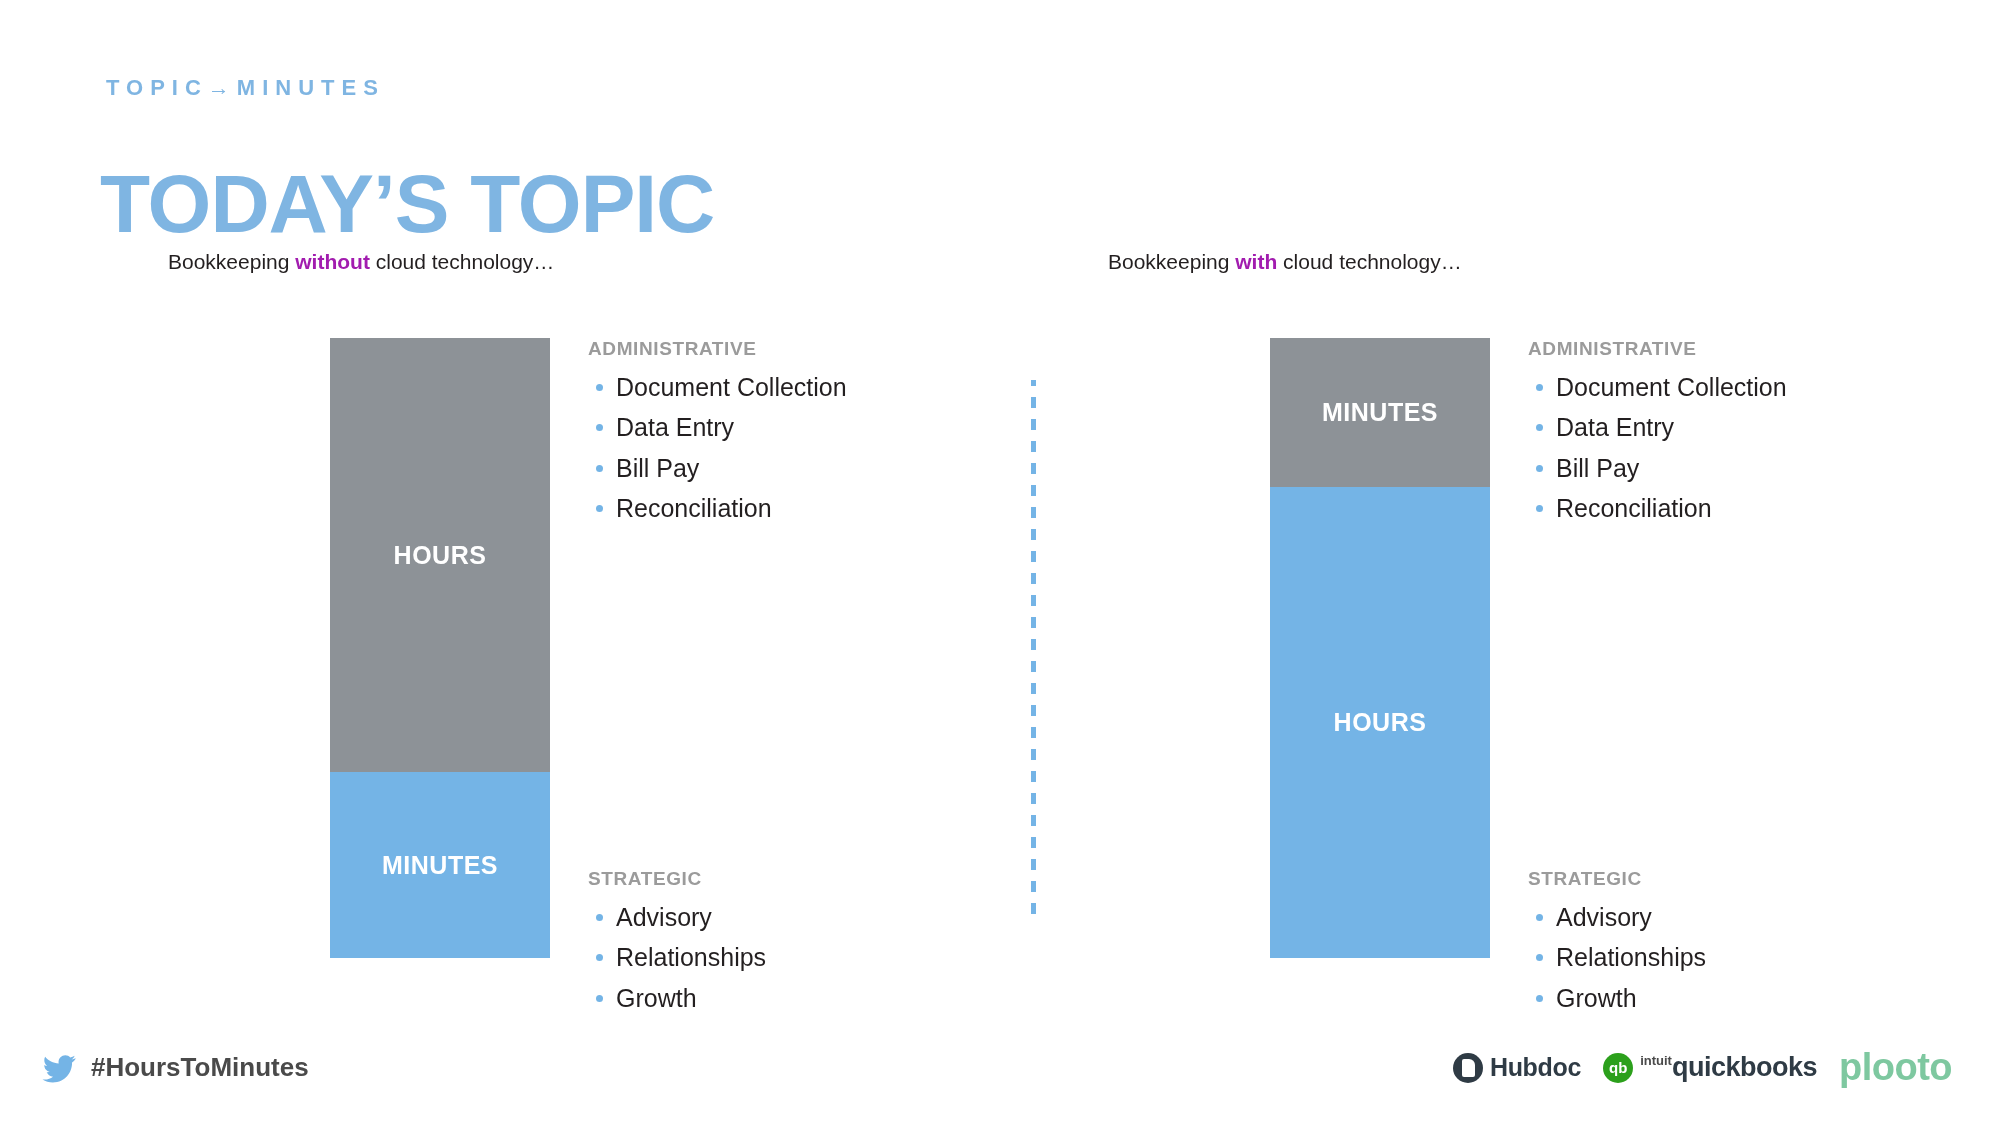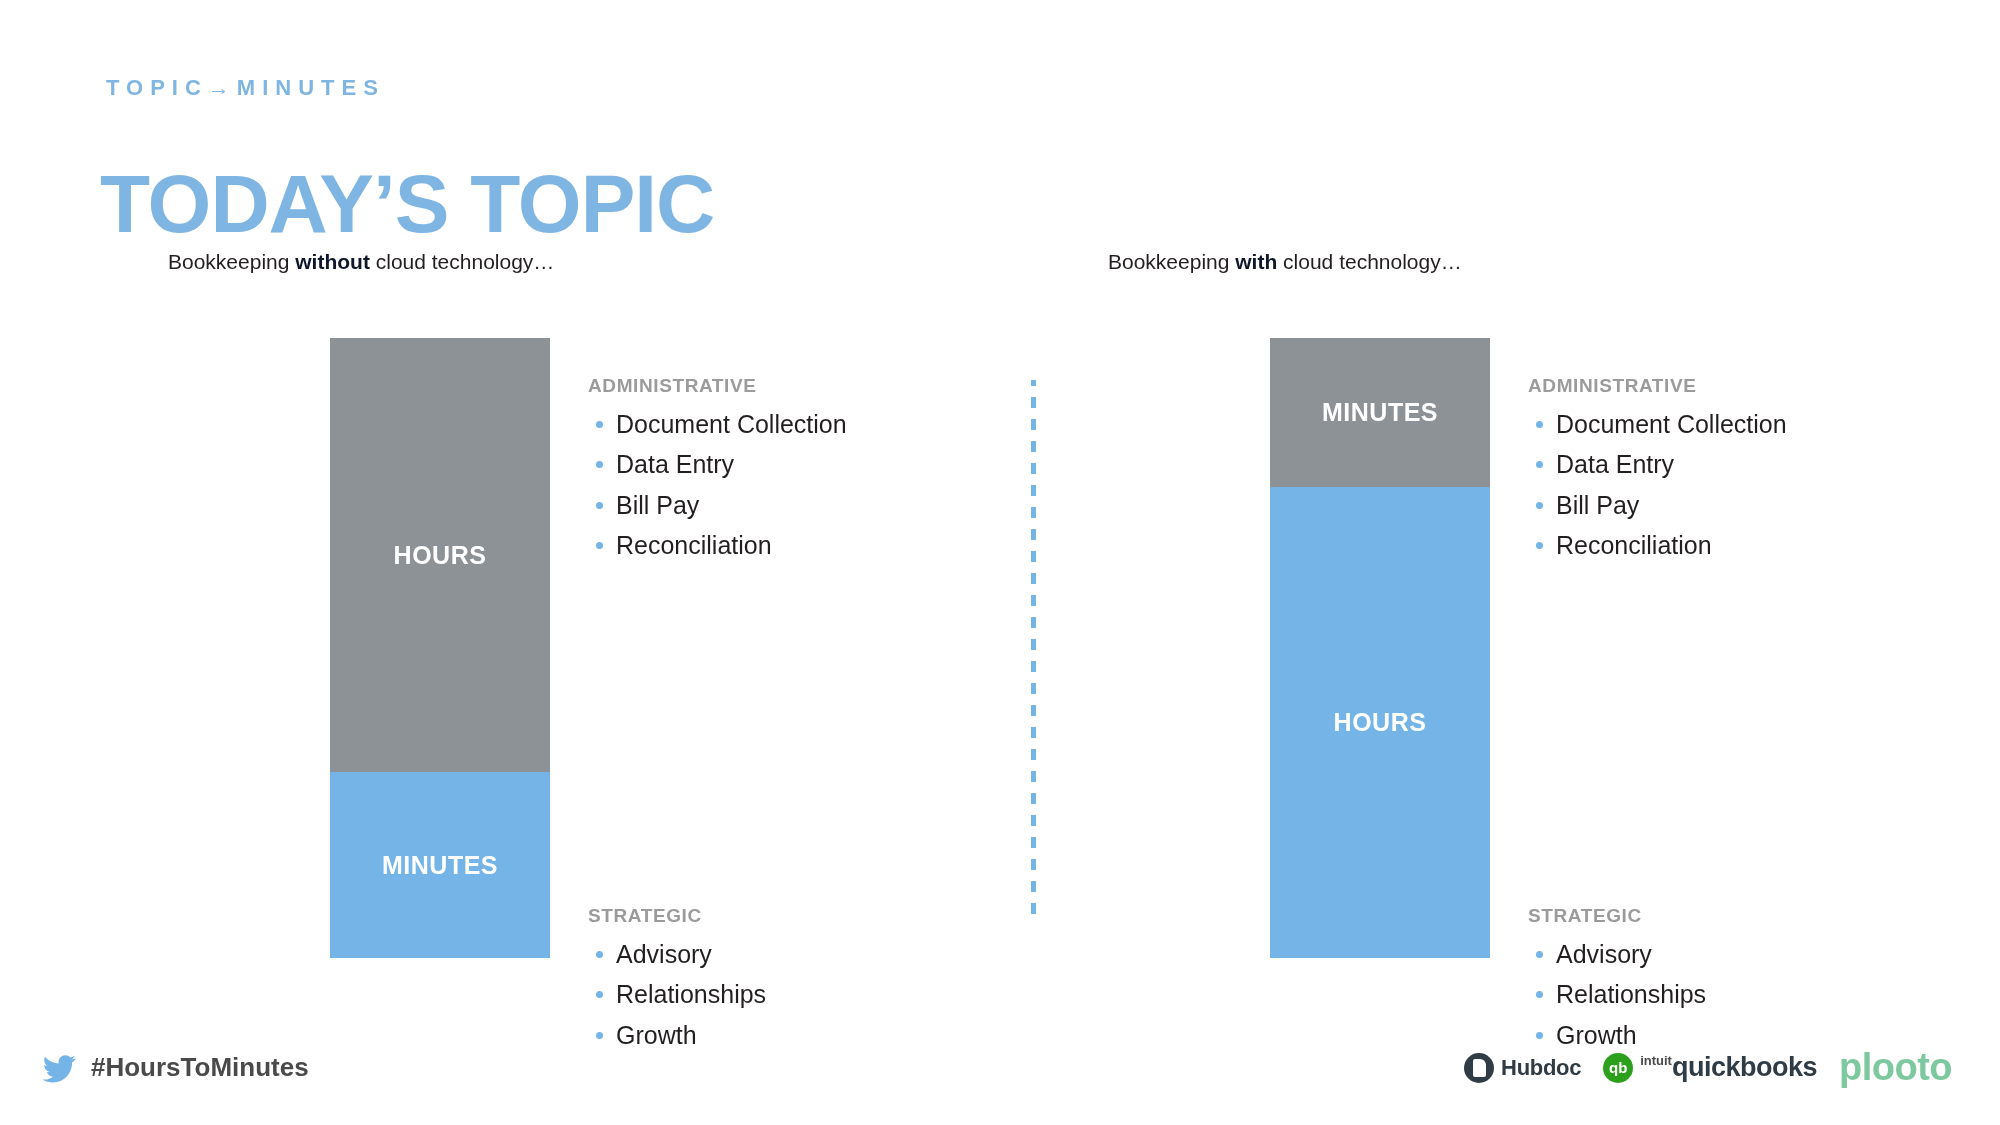--- a/index.html
+++ b/index.html
@@ -46,21 +46,21 @@
   .panel.right { left: 1108px; }
 
   .caption {
     position: absolute;
     top: 0;
     left: 0;
     font-size: 21px;
     color: #231f20;
     white-space: nowrap;
   }
-  .caption .hl { color: #0f172a; font-weight: bold; }
+  .caption .hl { color: #a21caf; font-weight: bold; }
 
   .bar {
     position: absolute;
     top: 88px;
     left: 162px;
     width: 220px;
     height: 620px;
   }
   .bar .seg {
     position: absolute;
@@ -75,21 +75,20 @@
     letter-spacing: 0.5px;
   }
   .seg-grey { background: #8d9297; }
   .seg-blue { background: #74b4e6; }
 
   .lists {
     position: absolute;
     top: 88px;
     left: 420px;
     width: 440px;
-    margin-top: 37px;
   }
   .group-head {
     font-size: 19px;
     font-weight: bold;
     letter-spacing: 0.6px;
     color: #9b9b9b;
   }
   .group-head.strategic { margin-top: 0; }
   ul.items {
     list-style: none;
@@ -173,21 +172,21 @@
   .hubdoc-mark { background: #2f3b45; position: relative; }
   .hubdoc-mark::after {
     content: "";
     position: absolute;
     left: 9px; top: 6px;
     width: 13px; height: 18px;
     background: #ffffff;
     border-radius: 2px 6px 2px 2px;
   }
   .hubdoc-text {
-    font-size: 22px;
+    font-size: 25px;
     font-weight: bold;
     color: #2f3b45;
     letter-spacing: -0.3px;
   }
   .qb-mark { background: #2ca01c; position: relative; }
   .qb-mark::after {
     content: "qb";
     position: absolute;
     left: 0; top: 0;
     width: 30px; height: 30px;

